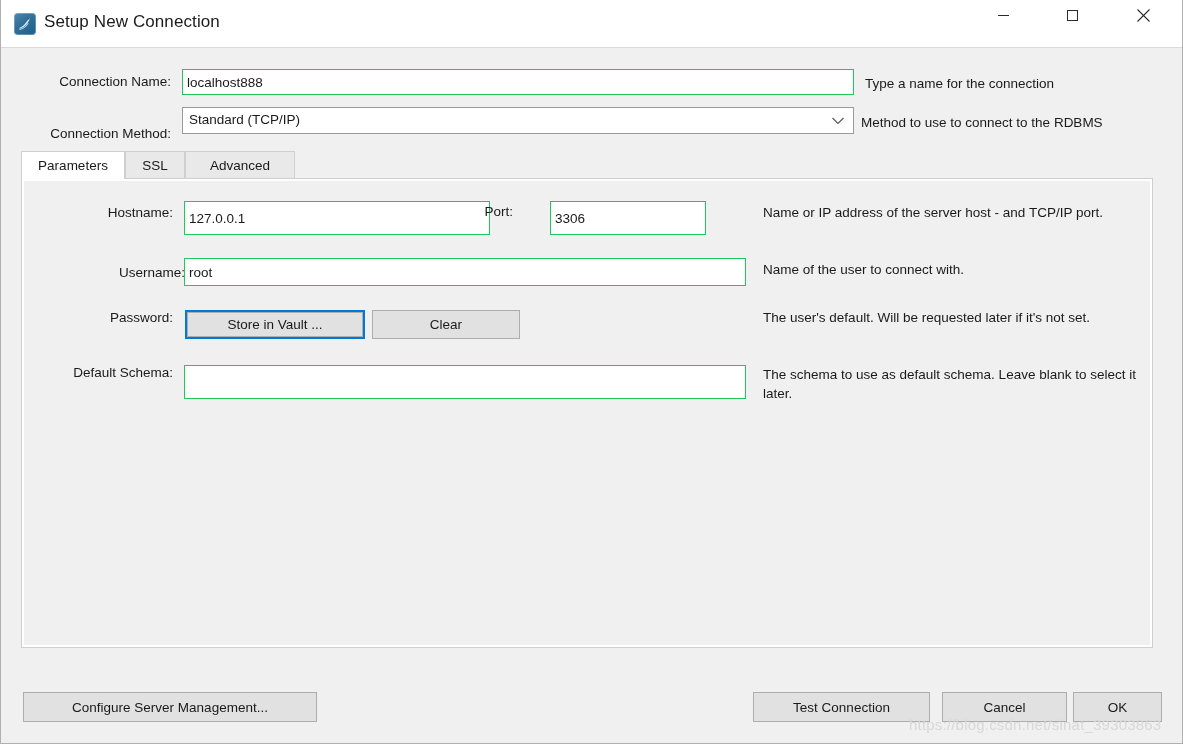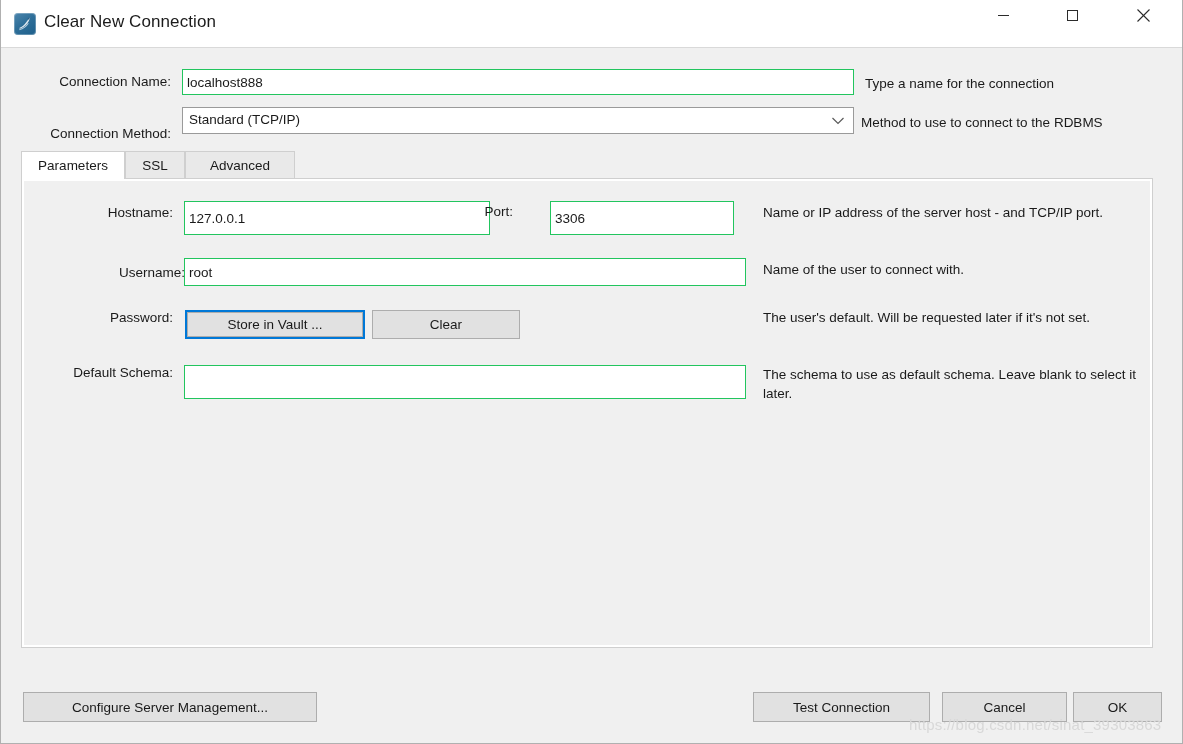--- a/index.html
+++ b/index.html
@@ -168,21 +168,21 @@
     box-sizing: border-box;
     background: #f0f0f0;
     border: 1px solid #cfcfcf;
     box-shadow: inset 0 0 0 2px #ffffff;
   }
 
   
   #lbl-hostname { left: 0px; top: 205px; width: 172px; }
   #inp-hostname { left: 183px; top: 201px; width: 306px; height: 34px; }
   #lbl-port     { left: 440px; top: 204px; width: 72px; }
-  #inp-port     { left: 549px; top: 201px; width: 184px; height: 34px; }
+  #inp-port     { left: 549px; top: 201px; width: 156px; height: 34px; }
   #hint-hostport{ left: 762px; top: 203px; width: 380px; }
 
   #lbl-username { left: 12px; top: 265px; width: 172px; }
   #inp-username { left: 183px; top: 258px; width: 562px; height: 28px; }
   #hint-username{ left: 762px; top: 260px; width: 380px; }
 
   #lbl-password { left: 0px; top: 310px; width: 172px; }
   #hint-password{ left: 762px; top: 308px; width: 380px; }
 
   .btn {
@@ -246,21 +246,21 @@
   <div id="titlebar">
 
     <div id="app-icon">
       <svg width="22" height="22" viewBox="0 0 22 22">
         <path d="M5.5 15.8 C8.2 15.2 11.6 13.0 13.6 10.0 C15.2 7.6 15.8 5.6 16.2 4.4 C15.0 5.4 13.6 7.2 12.0 9.4 C10.3 11.7 8.0 13.8 5.6 14.8 Z" fill="#e8eef3" opacity="0.95"></path>
         <path d="M5.4 16.6 C8.6 16.0 12.2 13.6 14.3 10.3" stroke="#cfe0ec" stroke-width="1.1" fill="none" opacity="0.8"></path>
         <circle cx="14.6" cy="5.6" r="0.9" fill="#2c5f85"></circle>
       </svg>
     </div>
 
-    <div id="title-text">Clear New Connection</div>
+    <div id="title-text">Setup New Connection</div>
 
     <div class="winbtn" id="btn-min">
       <svg width="13" height="13" viewBox="0 0 13 13">
         <line x1="1" y1="6.5" x2="12" y2="6.5" stroke="#2b2b2b" stroke-width="1"></line>
       </svg>
     </div>
     <div class="winbtn" id="btn-max">
       <svg width="13" height="13" viewBox="0 0 13 13">
         <rect x="1.5" y="1.5" width="10" height="10" fill="none" stroke="#2b2b2b" stroke-width="1"></rect>
       </svg>

